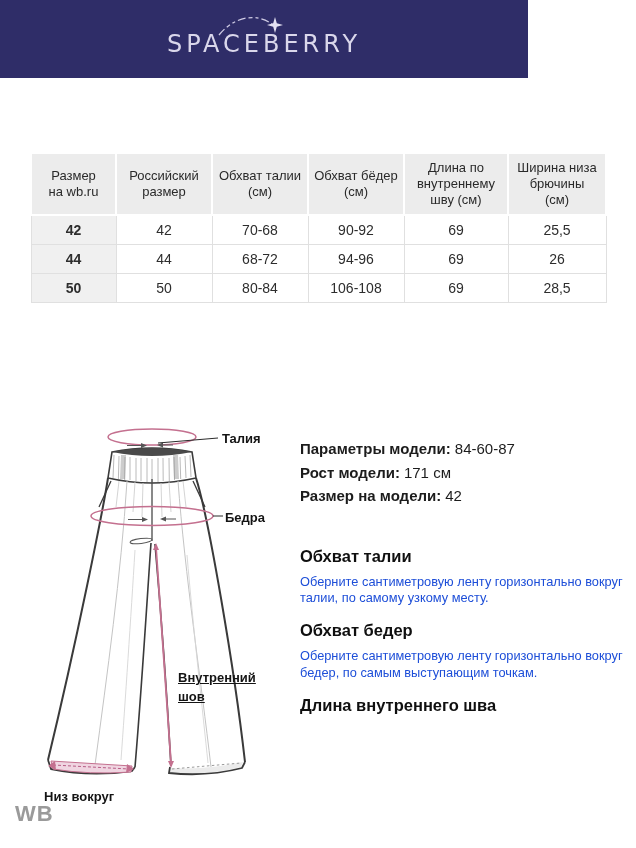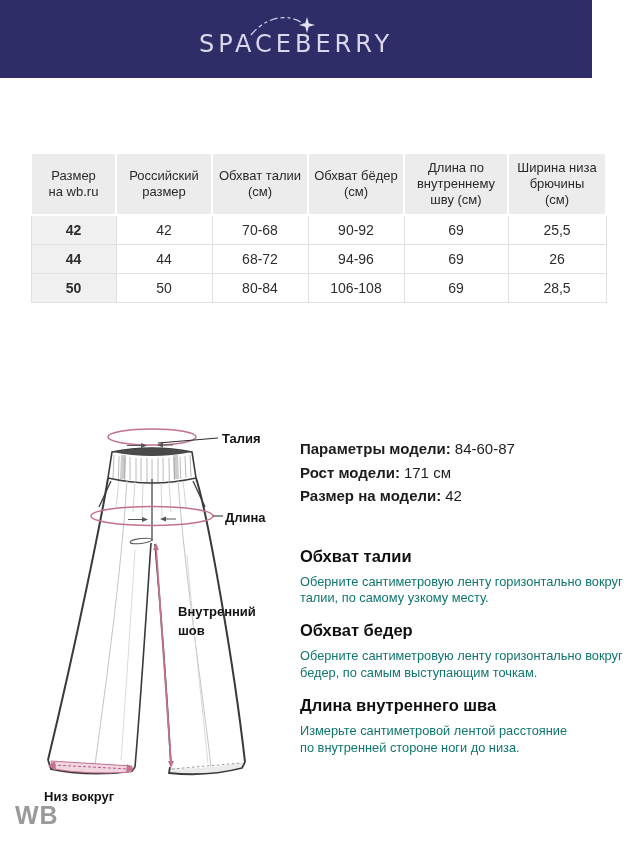--- a/index.html
+++ b/index.html
@@ -1,51 +1,51 @@
 <!DOCTYPE html>
 <html><head>
 <meta charset="utf-8">
 <style>
   html,body{margin:0;padding:0;background:#fff;}
   .page{position:relative;width:636px;height:848px;background:#ffffff;overflow:hidden;
         font-family:"Liberation Sans",sans-serif;}
 
   
-  .banner{position:absolute;left:0;top:0;width:592px;height:78px;background:#2f2d68;
+  .banner{position:absolute;left:0;top:0;width:528px;height:78px;background:#2f2d68;
           display:flex;align-items:center;justify-content:center;}
   .logo-wrap{position:relative;margin-top:10px;}
   .logo-text{font-family:"DejaVu Sans",sans-serif;font-size:24px;font-weight:400;
              letter-spacing:4px;color:#dad7eb;}
   .comet{position:absolute;left:48px;top:-22px;}
 
   
   .size-table{position:absolute;left:30px;top:152px;width:575px;border-collapse:collapse;
               table-layout:fixed;}
   .size-table th{background:#ececec;border:2px solid #ffffff;height:60px;font-size:13px;
                  font-weight:400;color:#2a2a2a;text-align:center;vertical-align:middle;
                  white-space:pre-line;line-height:16px;padding:0 2px;}
   .size-table td{background:#ffffff;border:1px solid #e0e0e0;height:26px;font-size:14px;
                  color:#2d2d2d;text-align:center;vertical-align:middle;}
   .size-table td:first-child{background:#f0f0f0;font-weight:700;}
 
   
   .fig-label{position:absolute;font-size:13px;font-weight:600;color:#141414;
              white-space:pre-line;line-height:19px;}
-  .watermark{position:absolute;left:15px;top:801px;font-size:25px;font-weight:700;
+  .watermark{position:absolute;left:15px;top:801px;font-size:22px;font-weight:700;
              color:#9a9a9a;letter-spacing:1px;}
 
   
   .right-col{position:absolute;left:300px;top:437px;width:330px;}
   .model-line{font-size:15px;line-height:23.5px;color:#1c1c1c;}
   .model-line .lbl{font-weight:700;}
   .model-line .val{margin-left:4px;}
   .m-section{margin-top:14px;}
   .m-section.first{margin-top:38px;}
   .m-section h3{margin:0 0 8px 0;font-size:16.5px;line-height:20px;font-weight:700;color:#0f0f0f;}
-  .m-section p{margin:0;font-size:12.8px;line-height:16.4px;color:#0f766e;white-space:pre-line;}
+  .m-section p{margin:0;font-size:12.8px;line-height:16.4px;color:#1d4ed8;white-space:pre-line;}
 
   .figure-svg{position:absolute;left:15px;top:415px;}
 </style>
 </head>
 <body>
 
 <div class="page">
 
   <div class="banner">
     <div class="logo-wrap">
@@ -163,22 +163,22 @@
     <polygon points="138,135 141,128 144,135" fill="#c4708f"></polygon>
     <polygon points="153,346 159,346 156,353" fill="#c4708f"></polygon>
 
     <path d="M36,346 L117,351 L116,357 Q74,360 38,354 Z" fill="#f0d5e1" stroke="#c4708f" stroke-width="1"></path>
     <path d="M38,350 L114,354" stroke="#b85c85" stroke-width="1" stroke-dasharray="3 2"></path>
     <polygon points="40,346 33,351 41,355" fill="#c4708f"></polygon>
     <polygon points="112,349 119,354 111,358" fill="#c4708f"></polygon>
   </svg>
 
   <div class="fig-label" style="left:222px;top:429px;">Талия</div>
-  <div class="fig-label" style="left:225px;top:508px;">Длина</div>
-  <div class="fig-label" style="left:178px;top:602px;">Внутренний
+  <div class="fig-label" style="left:225px;top:508px;">Бедра</div>
+  <div class="fig-label" style="left:178px;top:668px;text-decoration:underline;">Внутренний
 шов</div>
   <div class="fig-label" style="left:44px;top:787px;">Низ вокруг</div>
 
   <div class="right-col">
     <div class="model-line">
       <span class="lbl">Параметры модели:</span><span class="val">84-60-87</span>
     </div>
     <div class="model-line">
       <span class="lbl">Рост модели:</span><span class="val">171 см</span>
     </div>
@@ -191,20 +191,18 @@
       <p>Оберните сантиметровую ленту горизонтально вокруг
 талии, по самому узкому месту.</p>
     </div>
     <div class="m-section">
       <h3>Обхват бедер</h3>
       <p>Оберните сантиметровую ленту горизонтально вокруг
 бедер, по самым выступающим точкам.</p>
     </div>
     <div class="m-section">
       <h3>Длина внутреннего шва</h3>
-      <p>Измерьте сантиметровой лентой расстояние
-по внутренней стороне ноги до низа.</p>
     </div>
   </div>
 
   <div class="watermark">WB</div>
 
 </div>
 
 </body></html>

